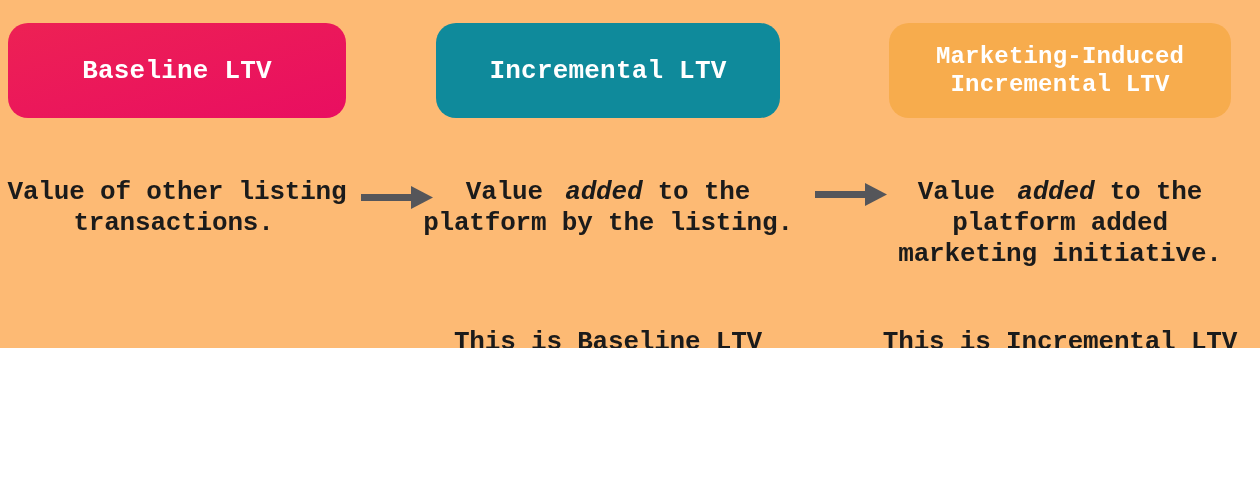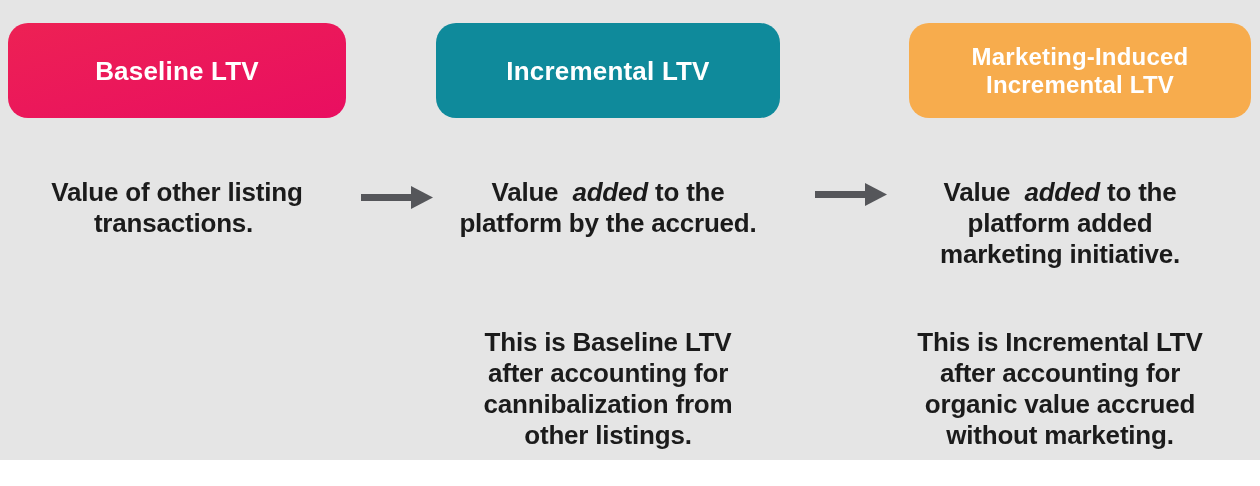--- a/index.html
+++ b/index.html
@@ -3,24 +3,24 @@
 <meta charset="utf-8">
 <style>
   html, body {
     margin: 0;
     padding: 0;
     background: #ffffff;
   }
   .canvas {
     position: relative;
     width: 1260px;
-    height: 460px;
-    background: #e5e5e5;
+    height: 348px;
+    background: #fdba74;
     overflow: hidden;
-    font-family: Liberation Sans, sans-serif;
+    font-family: Liberation Mono, monospace;
     color: #1b1b1b;
   }
   .hbox {
     position: absolute;
     top: 23px;
     height: 95px;
     border-radius: 20px;
     display: flex;
     align-items: center;
     justify-content: center;
@@ -38,21 +38,21 @@
     left: 8px;
     width: 338px;
     background: linear-gradient(to bottom right, #ED2154 0%, #E90E61 100%);
   }
   .hbox-incremental {
     left: 436px;
     width: 344px;
     background: #0F8A9B;
   }
   .hbox-marketing {
-    left: 909px;
+    left: 889px;
     width: 342px;
     background: #F7AC4D;
   }
   .hbox-marketing .hlabel {
     font-size: 24px;
     line-height: 28px;
   }
   .desc, .note {
     position: absolute;
     margin: 0;
@@ -96,21 +96,21 @@
 
   <div class="hbox hbox-marketing">
     <span class="hlabel">Marketing-Induced
 Incremental LTV</span>
   </div>
 
   <p class="desc pos-col1"><span>Value of other listing
 transactions.</span><em></em><span></span></p>
 
   <p class="desc pos-col2"><span>Value </span><em>added</em><span> to the
-platform by the accrued.</span></p>
+platform by the listing.</span></p>
 
   <p class="desc pos-col3"><span>Value </span><em>added</em><span> to the
 platform added
 marketing initiative.</span></p>
 
   <svg class="arrow arrow-1" width="72" height="27" viewBox="0 0 72 27">
     <rect x="0" y="10" width="52" height="7" fill="#55565A"></rect>
     <polygon points="50,2 72,13.5 50,25" fill="#55565A"></polygon>
   </svg>
 

